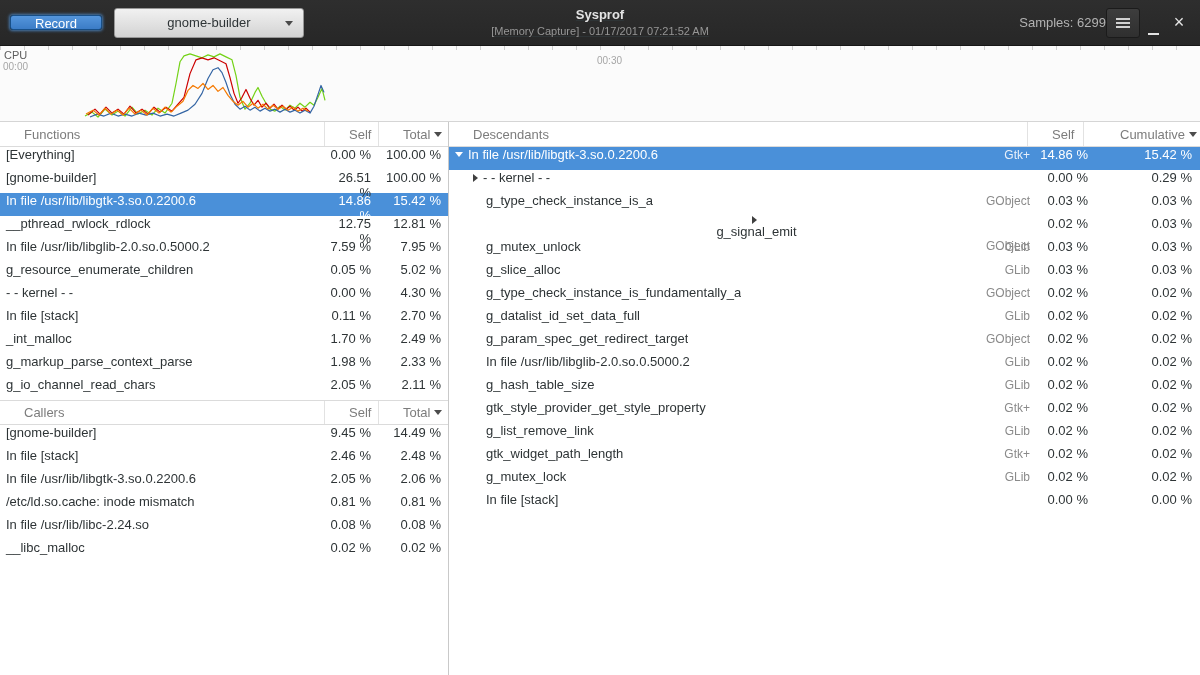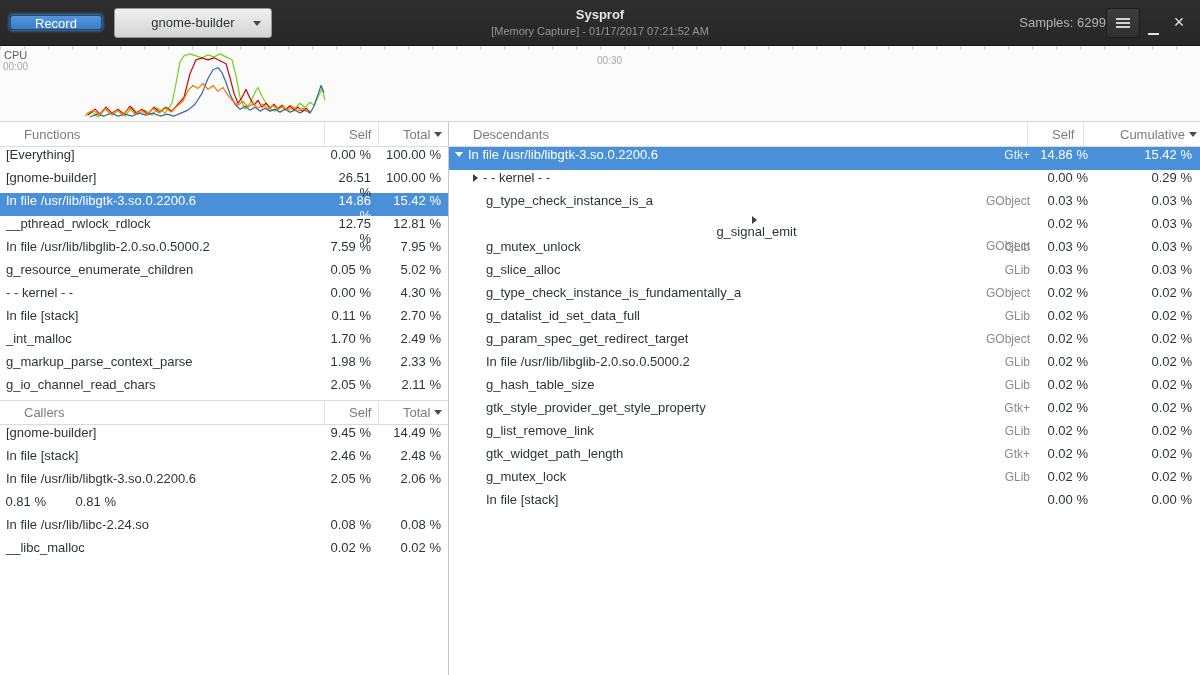--- a/index.html
+++ b/index.html
@@ -18,21 +18,21 @@
     border-bottom:1px solid #171717;
     display:flex; align-items:center; padding:0 8px; position:relative;
   }
   .record-btn {
     height:15px; padding:0 24px; margin-left:2px;
     background:linear-gradient(#5596dc,#3b7cc6);
     color:#fff; border:1px solid #184f87; border-radius:3px;
     font-size:13px; box-shadow:0 0 3px 1px rgba(82,150,220,.75);
   }
   .target-btn {
-    height:30px; width:158px; margin-left:12px; position:relative;
+    height:30px; width:190px; margin-left:12px; position:relative;
     background:linear-gradient(#f1f1f1,#d3d3d3);
     border:1px solid #979797; border-radius:3px;
     color:#2e3436; font-size:13px;
     display:flex; align-items:center; justify-content:center;
   }
   .caret-down {
     position:absolute; right:10px; top:12px; width:0; height:0;
     border-left:4px solid transparent; border-right:4px solid transparent;
     border-top:5px solid #4a4a4a;
   }
@@ -236,20 +236,21 @@
             <div class="c-name">In file [stack]</div>
             <div class="c-self">2.46 %</div>
             <div class="c-total">2.48 %</div>
           </div>
           <div class="row">
             <div class="c-name">In file /usr/lib/libgtk-3.so.0.2200.6</div>
             <div class="c-self">2.05 %</div>
             <div class="c-total">2.06 %</div>
           </div>
           <div class="row">
+            <div class="c-name">/etc/ld.so.cache: inode mismatch</div>
             <div class="c-self">0.81 %</div>
             <div class="c-total">0.81 %</div>
           </div>
           <div class="row">
             <div class="c-name">In file /usr/lib/libc-2.24.so</div>
             <div class="c-self">0.08 %</div>
             <div class="c-total">0.08 %</div>
           </div>
           <div class="row">
             <div class="c-name">__libc_malloc</div>

